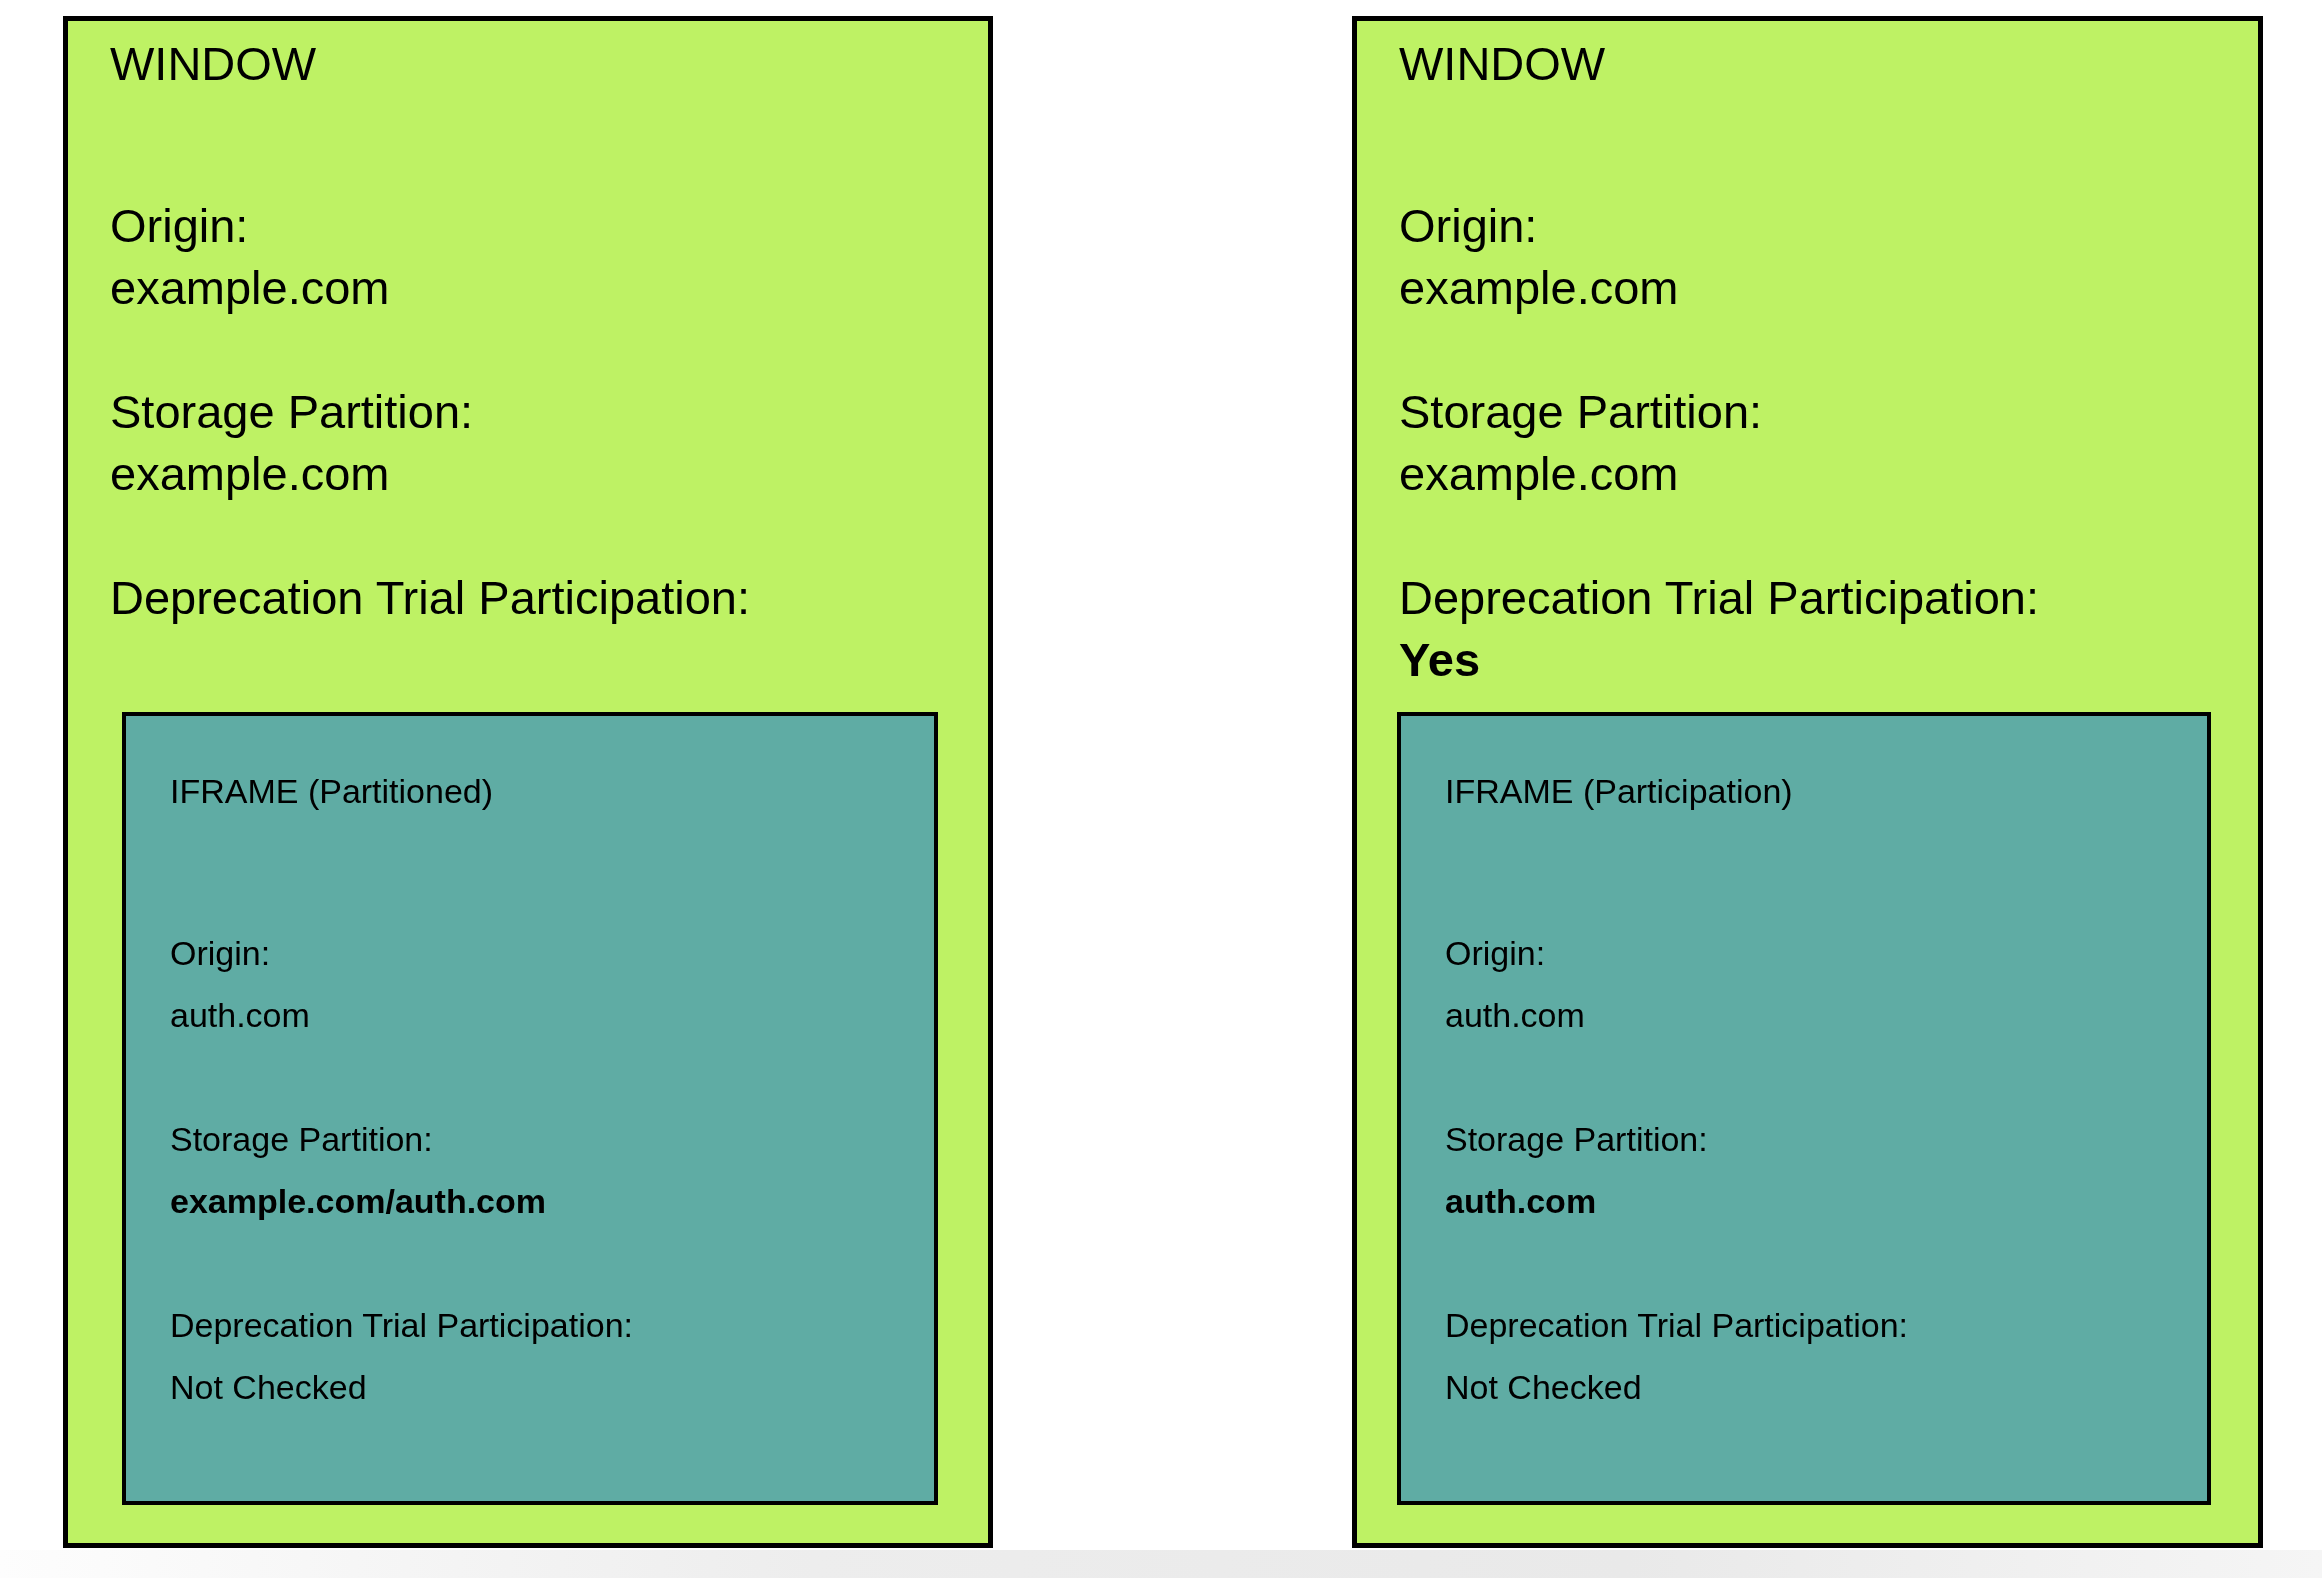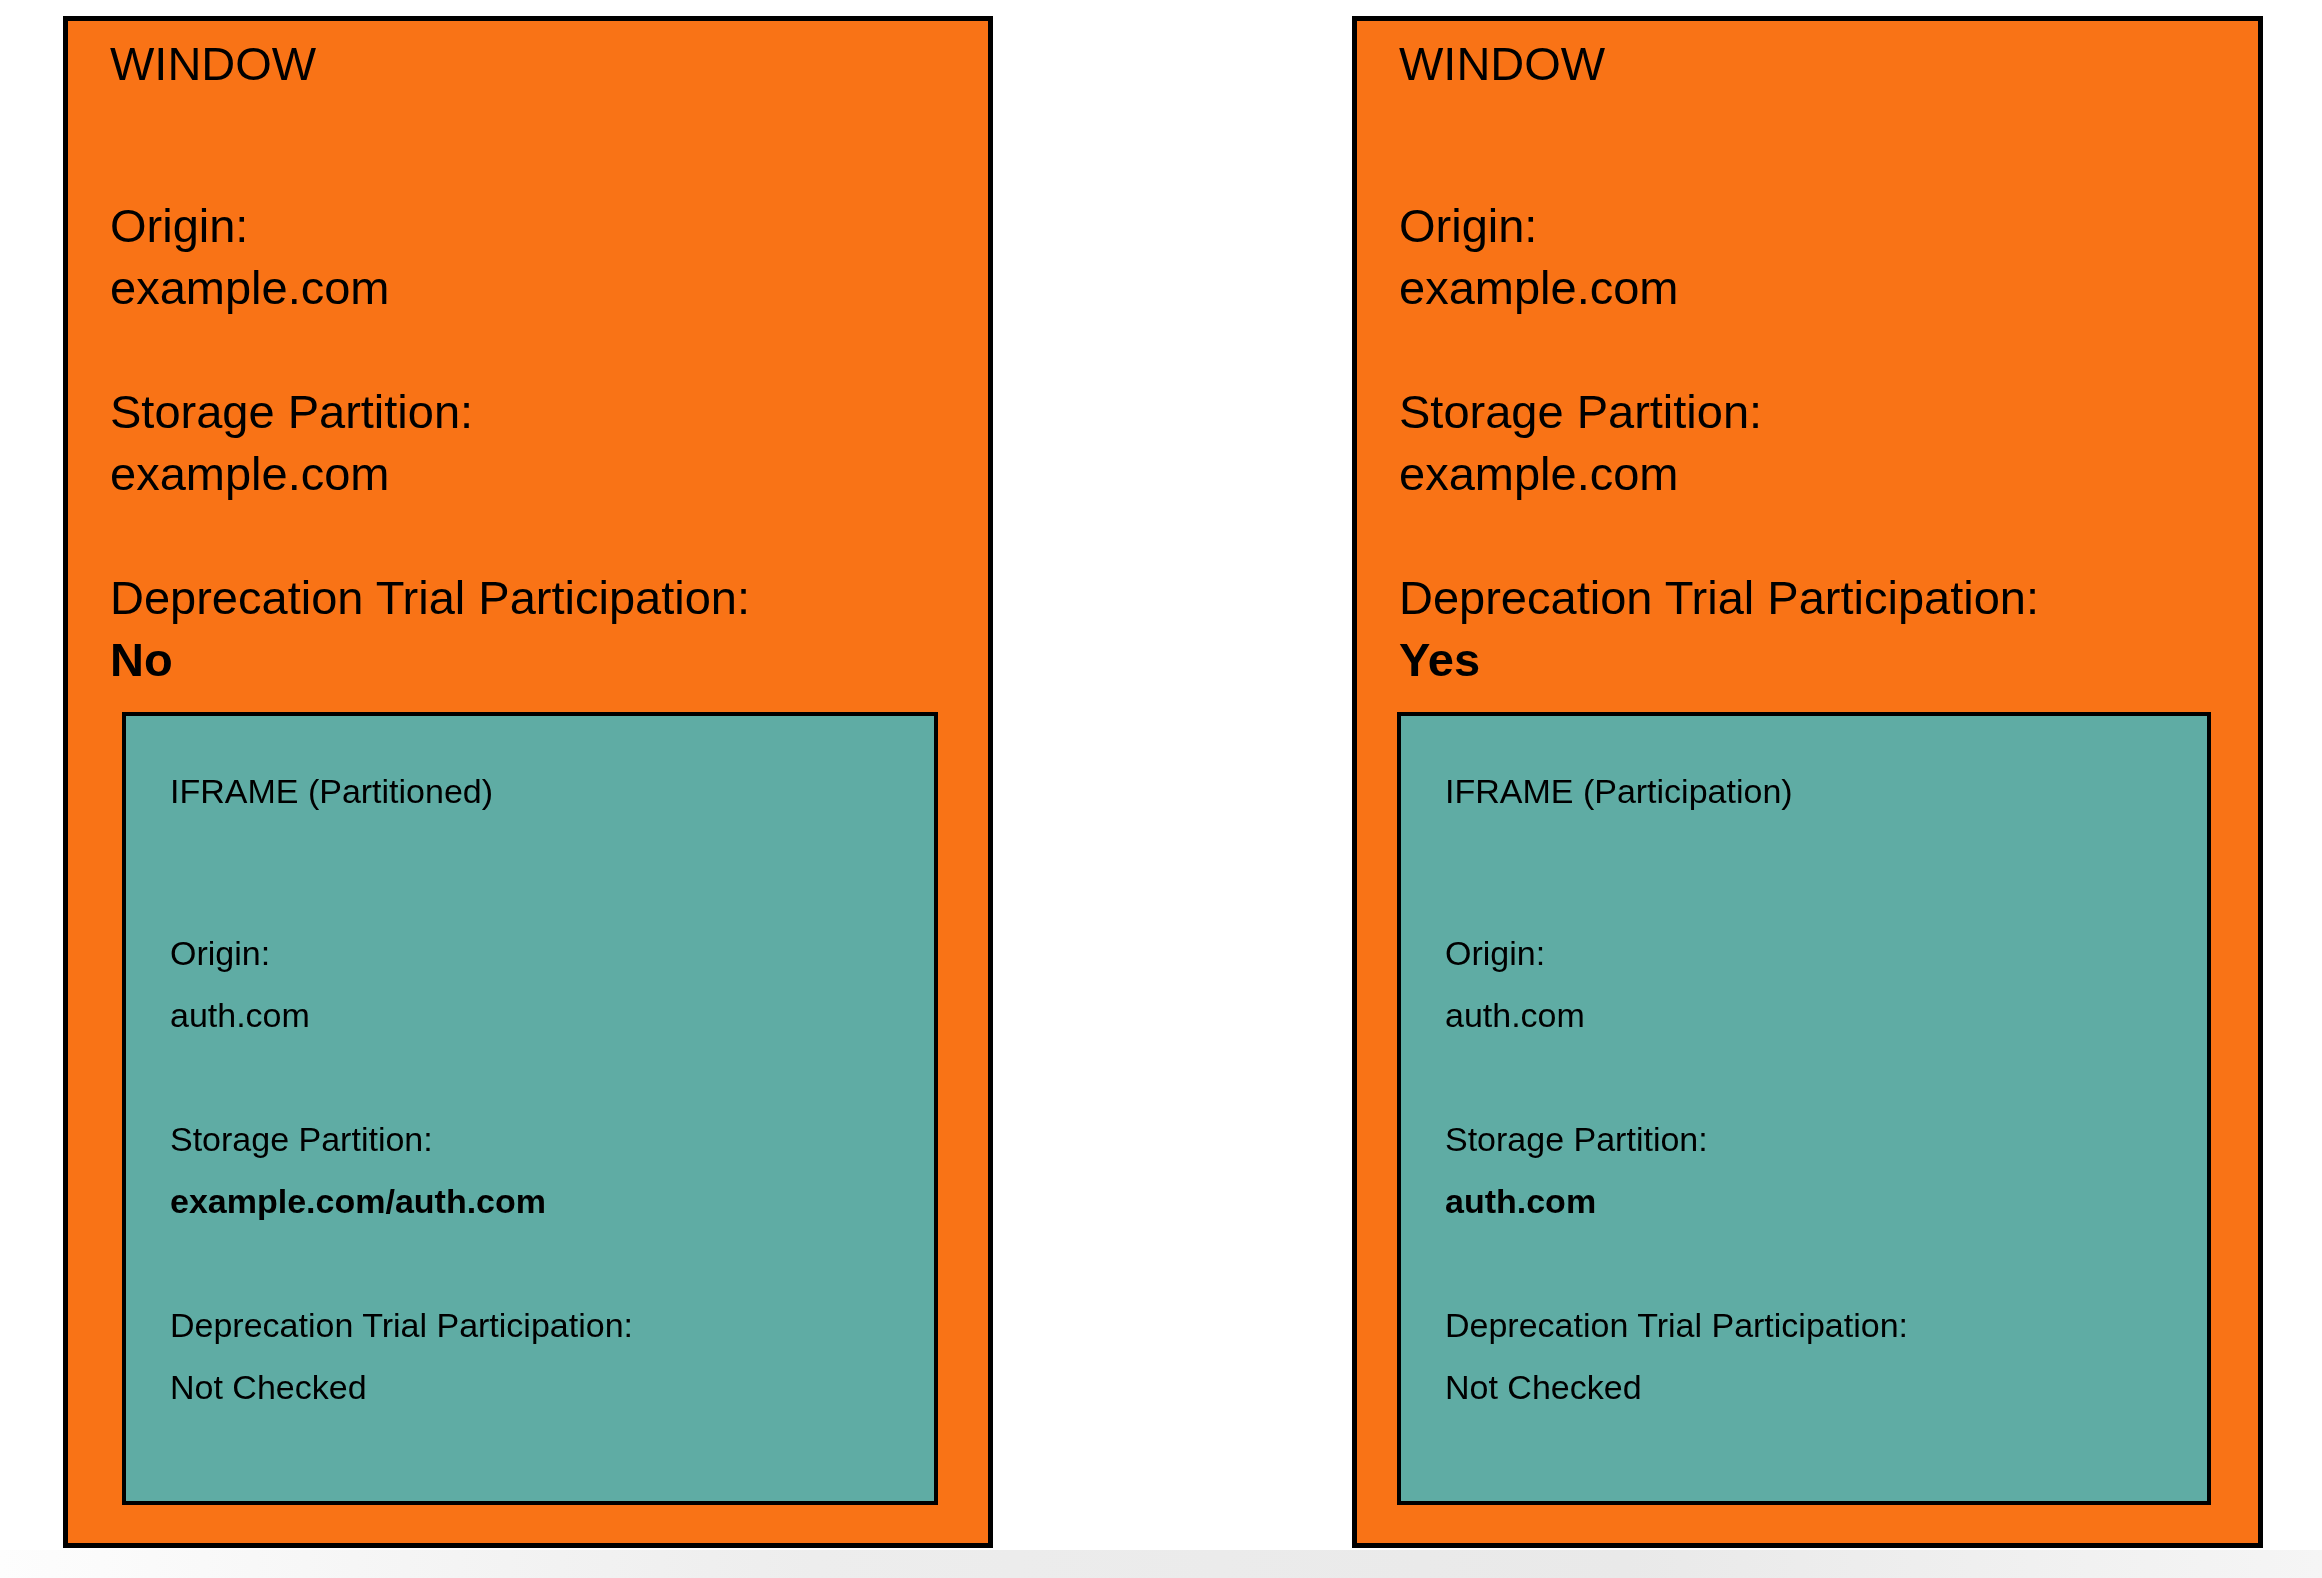--- a/index.html
+++ b/index.html
@@ -13,21 +13,21 @@
     height: 1578px;
     background: #ffffff;
     overflow: hidden;
     font-family: "Liberation Sans", "DejaVu Sans", sans-serif;
     color: #000000;
   }
   .window {
     position: absolute;
     top: 16px;
     height: 1532px;
-    background: #f97316;
+    background: #bef264;
     border: 5px solid #000000;
     box-sizing: border-box;
     font-size: 47px;
     line-height: 62px;
   }
   .window.left  { left: 63px;   width: 930px; }
   .window.right { left: 1352px; width: 911px; }
 
   .win-text {
     padding: 12px 42px 0 42px;
@@ -79,21 +79,20 @@
       <div class="para">
         <div>Origin:</div>
         <div>example.com</div>
       </div>
       <div class="para">
         <div>Storage Partition:</div>
         <div>example.com</div>
       </div>
       <div class="para">
         <div>Deprecation Trial Participation:</div>
-        <div class="b">No</div>
       </div>
     </div>
 
     <div class="iframe-box">
       <div class="iframe-text">
         <div class="box-title">IFRAME (Partitioned)</div>
         <div class="para">
           <div>Origin:</div>
           <div>auth.com</div>
         </div>

